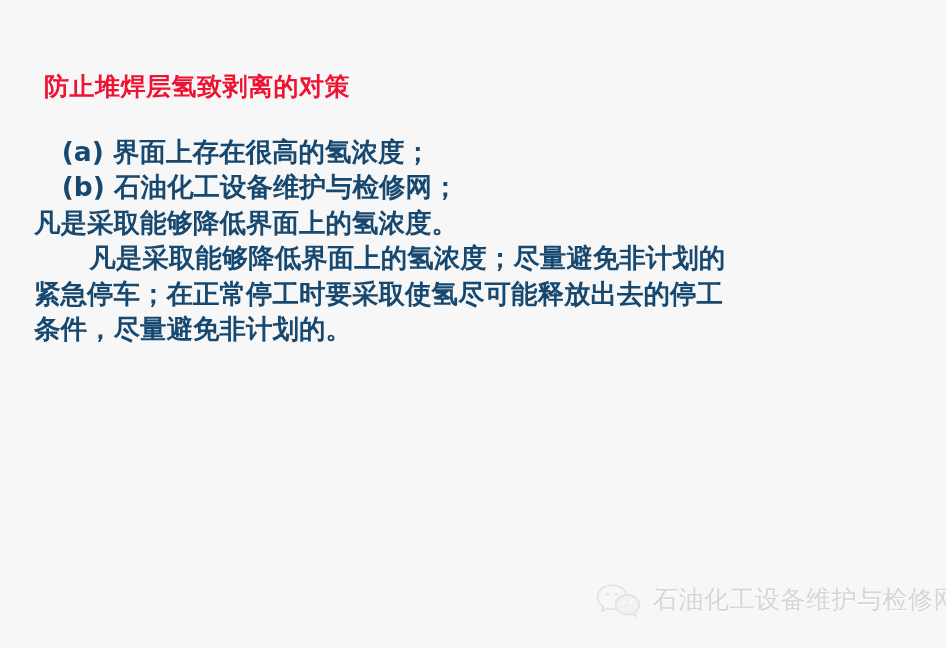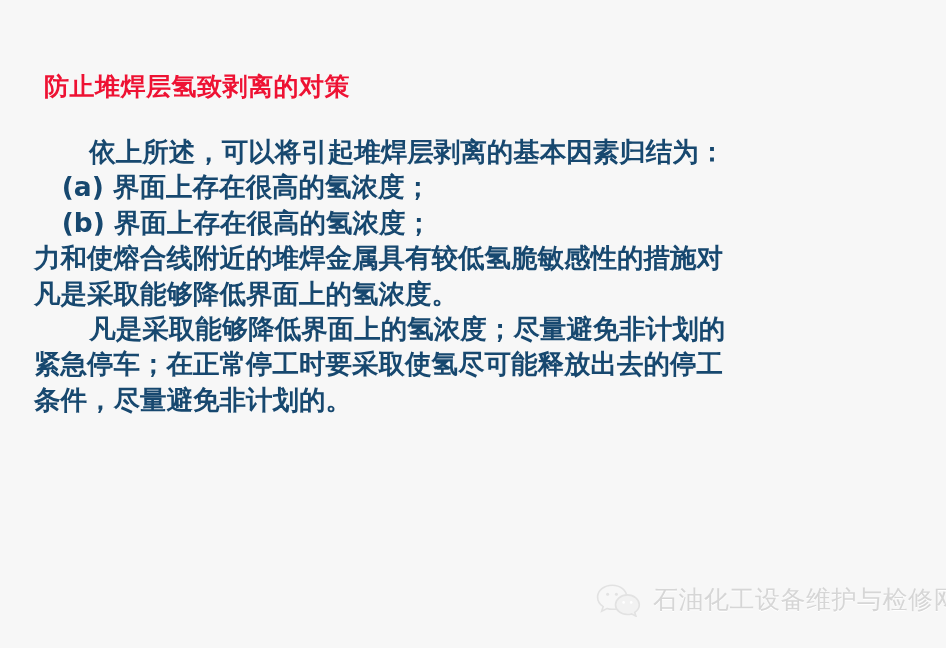--- a/index.html
+++ b/index.html
@@ -82,24 +82,22 @@
   }
 </style>
 </head>
 <body>
 
 <div id="slide">
 
   <div id="slide-title">防止堆焊层氢致剥离的对策</div>
 
   <div id="body-block">
-    <span class="body-line">      依上所述，可以将引起堆焊层剥离的基本因素归结为：</span>
     <span class="body-line">   (a) 界面上存在很高的氢浓度；</span>
-    <span class="body-line">   (b) 界面上存在很高的氢浓度；</span>
-    <span class="body-line">力和使熔合线附近的堆焊金属具有较低氢脆敏感性的措施对</span>
+    <span class="body-line">   (b) 石油化工设备维护与检修网；</span>
     <span class="body-line">凡是采取能够降低界面上的氢浓度。</span>
     <span class="body-line">      凡是采取能够降低界面上的氢浓度；尽量避免非计划的</span>
     <span class="body-line">紧急停车；在正常停工时要采取使氢尽可能释放出去的停工</span>
     <span class="body-line">条件，尽量避免非计划的。</span>
   </div>
 
   <div id="watermark">
     <svg id="wechat-logo" viewBox="0 0 46 34" aria-hidden="true">
 
       <path d="M16.2 2.2C8.1 2.2 1.6 7.6 1.6 14.2c0 3.8 2.2 7.2 5.6 9.4l-1.5 4.6 5.3-2.7c1.6.5 3.4.8 5.2.8 8.1 0 14.6-5.4 14.6-12.1S24.3 2.2 16.2 2.2z" fill="none" stroke="#e2e2e2" stroke-width="1.6"></path>

